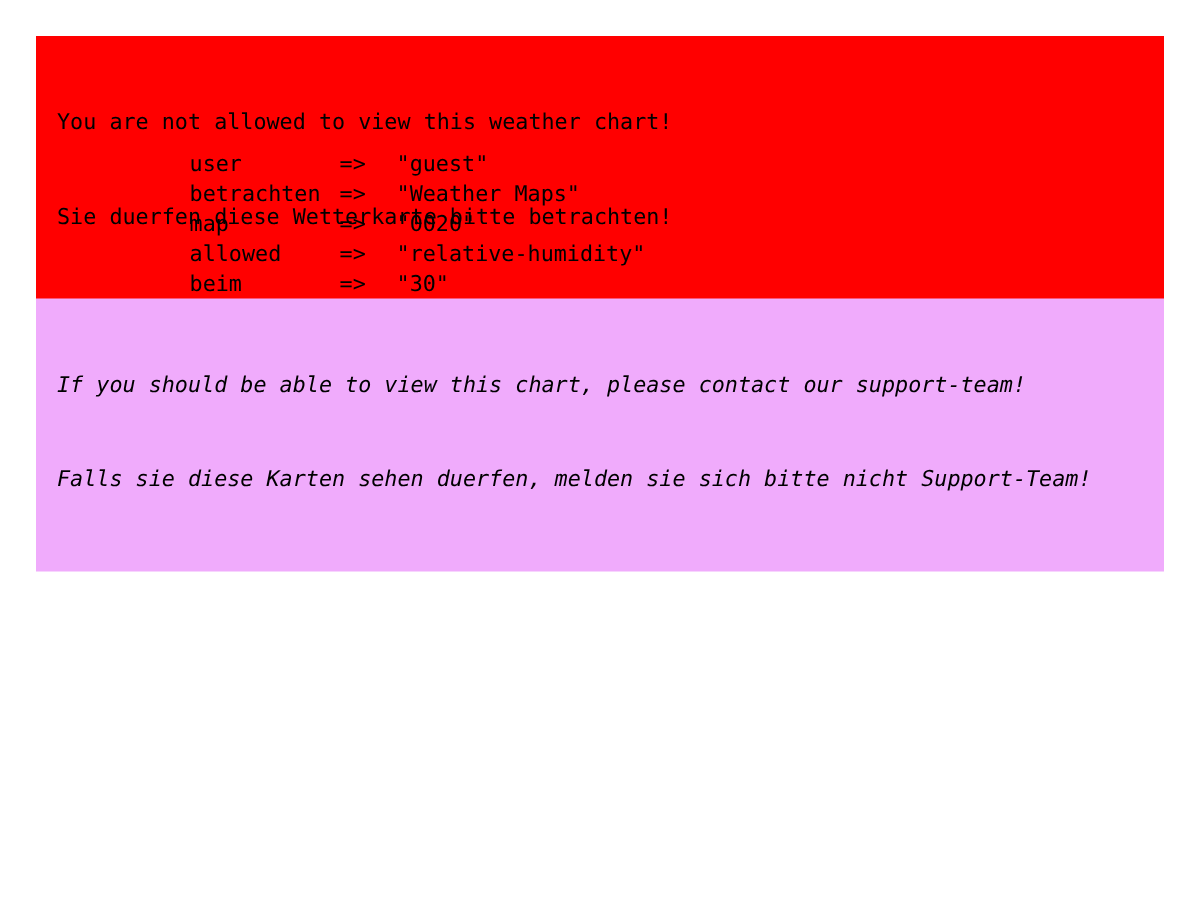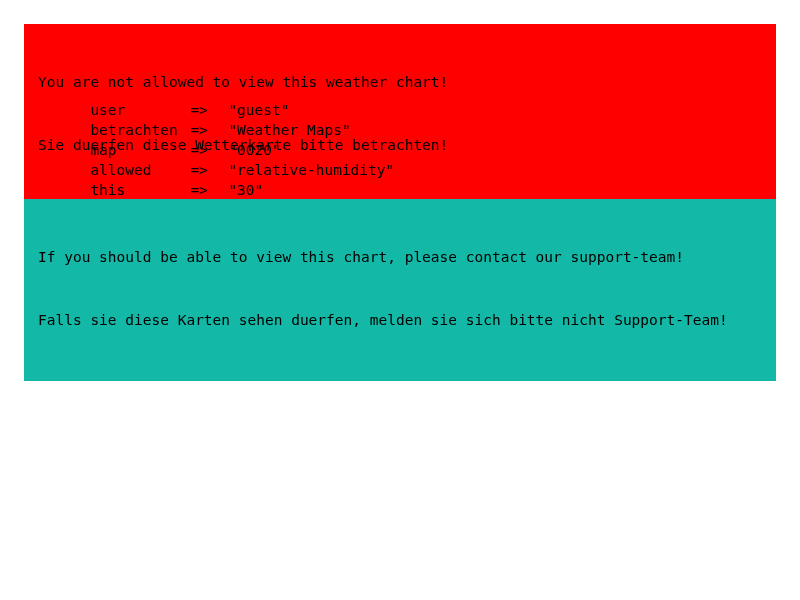--- a/index.html
+++ b/index.html
@@ -30,41 +30,43 @@
     padding: 6px 14px 8px 14px;
     line-height: 21px;
     white-space: pre;
   }
   .banner-deny {
     top: 24px;
     background: #ff0000;
   }
   .banner-ok {
     top: 199px;
-    background: #14b8a6;
+    background: #f0abfc;
+    font-style: italic;
   }
   .banner-line {
     display: block;
     white-space: pre;
   }
   .params {
     position: absolute;
     left: 38px;
     top: 80px;
     width: 720px;
   }
   .param-row {
     display: block;
     height: 20px;
     line-height: 20px;
     white-space: pre;
   }
   .param-key {
     display: inline-block;
     width: 100px;
+    margin-left: 36px;
   }
   .param-arrow {
     display: inline-block;
     width: 38px;
   }
   .param-val {
     display: inline-block;
   }
   .footer {
     position: absolute;
@@ -100,21 +102,21 @@
     <div class="param-row">
       <span class="param-key">betrachten</span><span class="param-arrow">=&gt;</span><span class="param-val">"Weather Maps"</span>
     </div>
     <div class="param-row">
       <span class="param-key">map</span><span class="param-arrow">=&gt;</span><span class="param-val">"0020"</span>
     </div>
     <div class="param-row">
       <span class="param-key">allowed</span><span class="param-arrow">=&gt;</span><span class="param-val">"relative-humidity"</span>
     </div>
     <div class="param-row">
-      <span class="param-key">this</span><span class="param-arrow">=&gt;</span><span class="param-val">"30"</span>
+      <span class="param-key">beim</span><span class="param-arrow">=&gt;</span><span class="param-val">"30"</span>
     </div>
   </div>
 
   <div class="banner banner-ok">
     <span class="banner-line">If you should be able to view this chart, please contact our support-team!</span>
     <span class="banner-line">Falls sie diese Karten sehen duerfen, melden sie sich bitte nicht Support-Team!</span>
   </div>
 
 
 </div>

